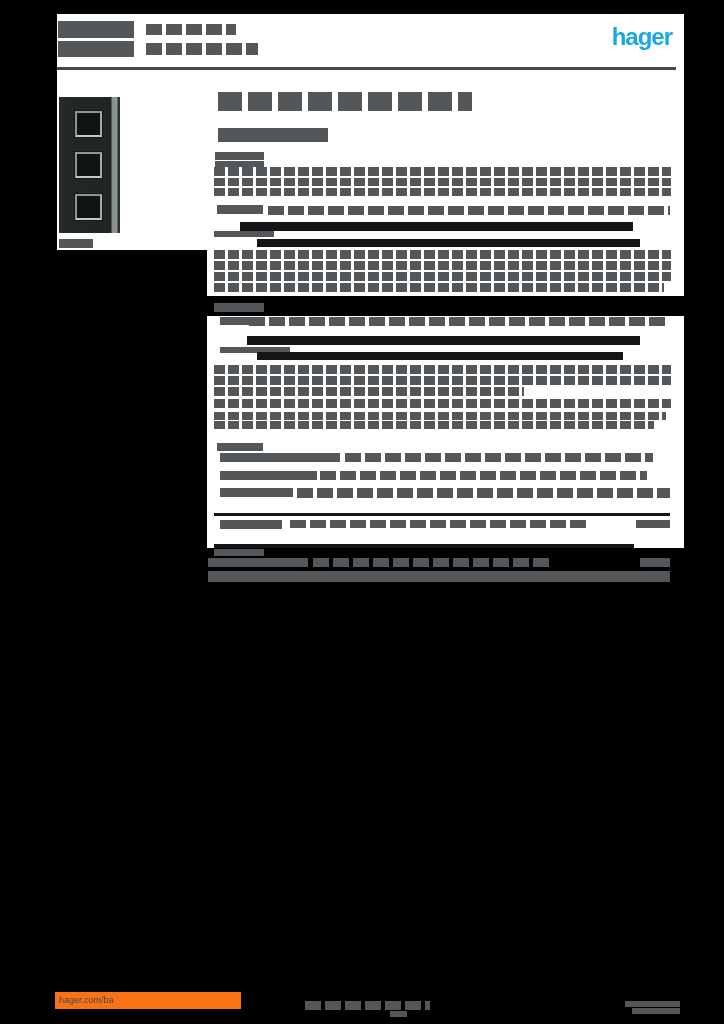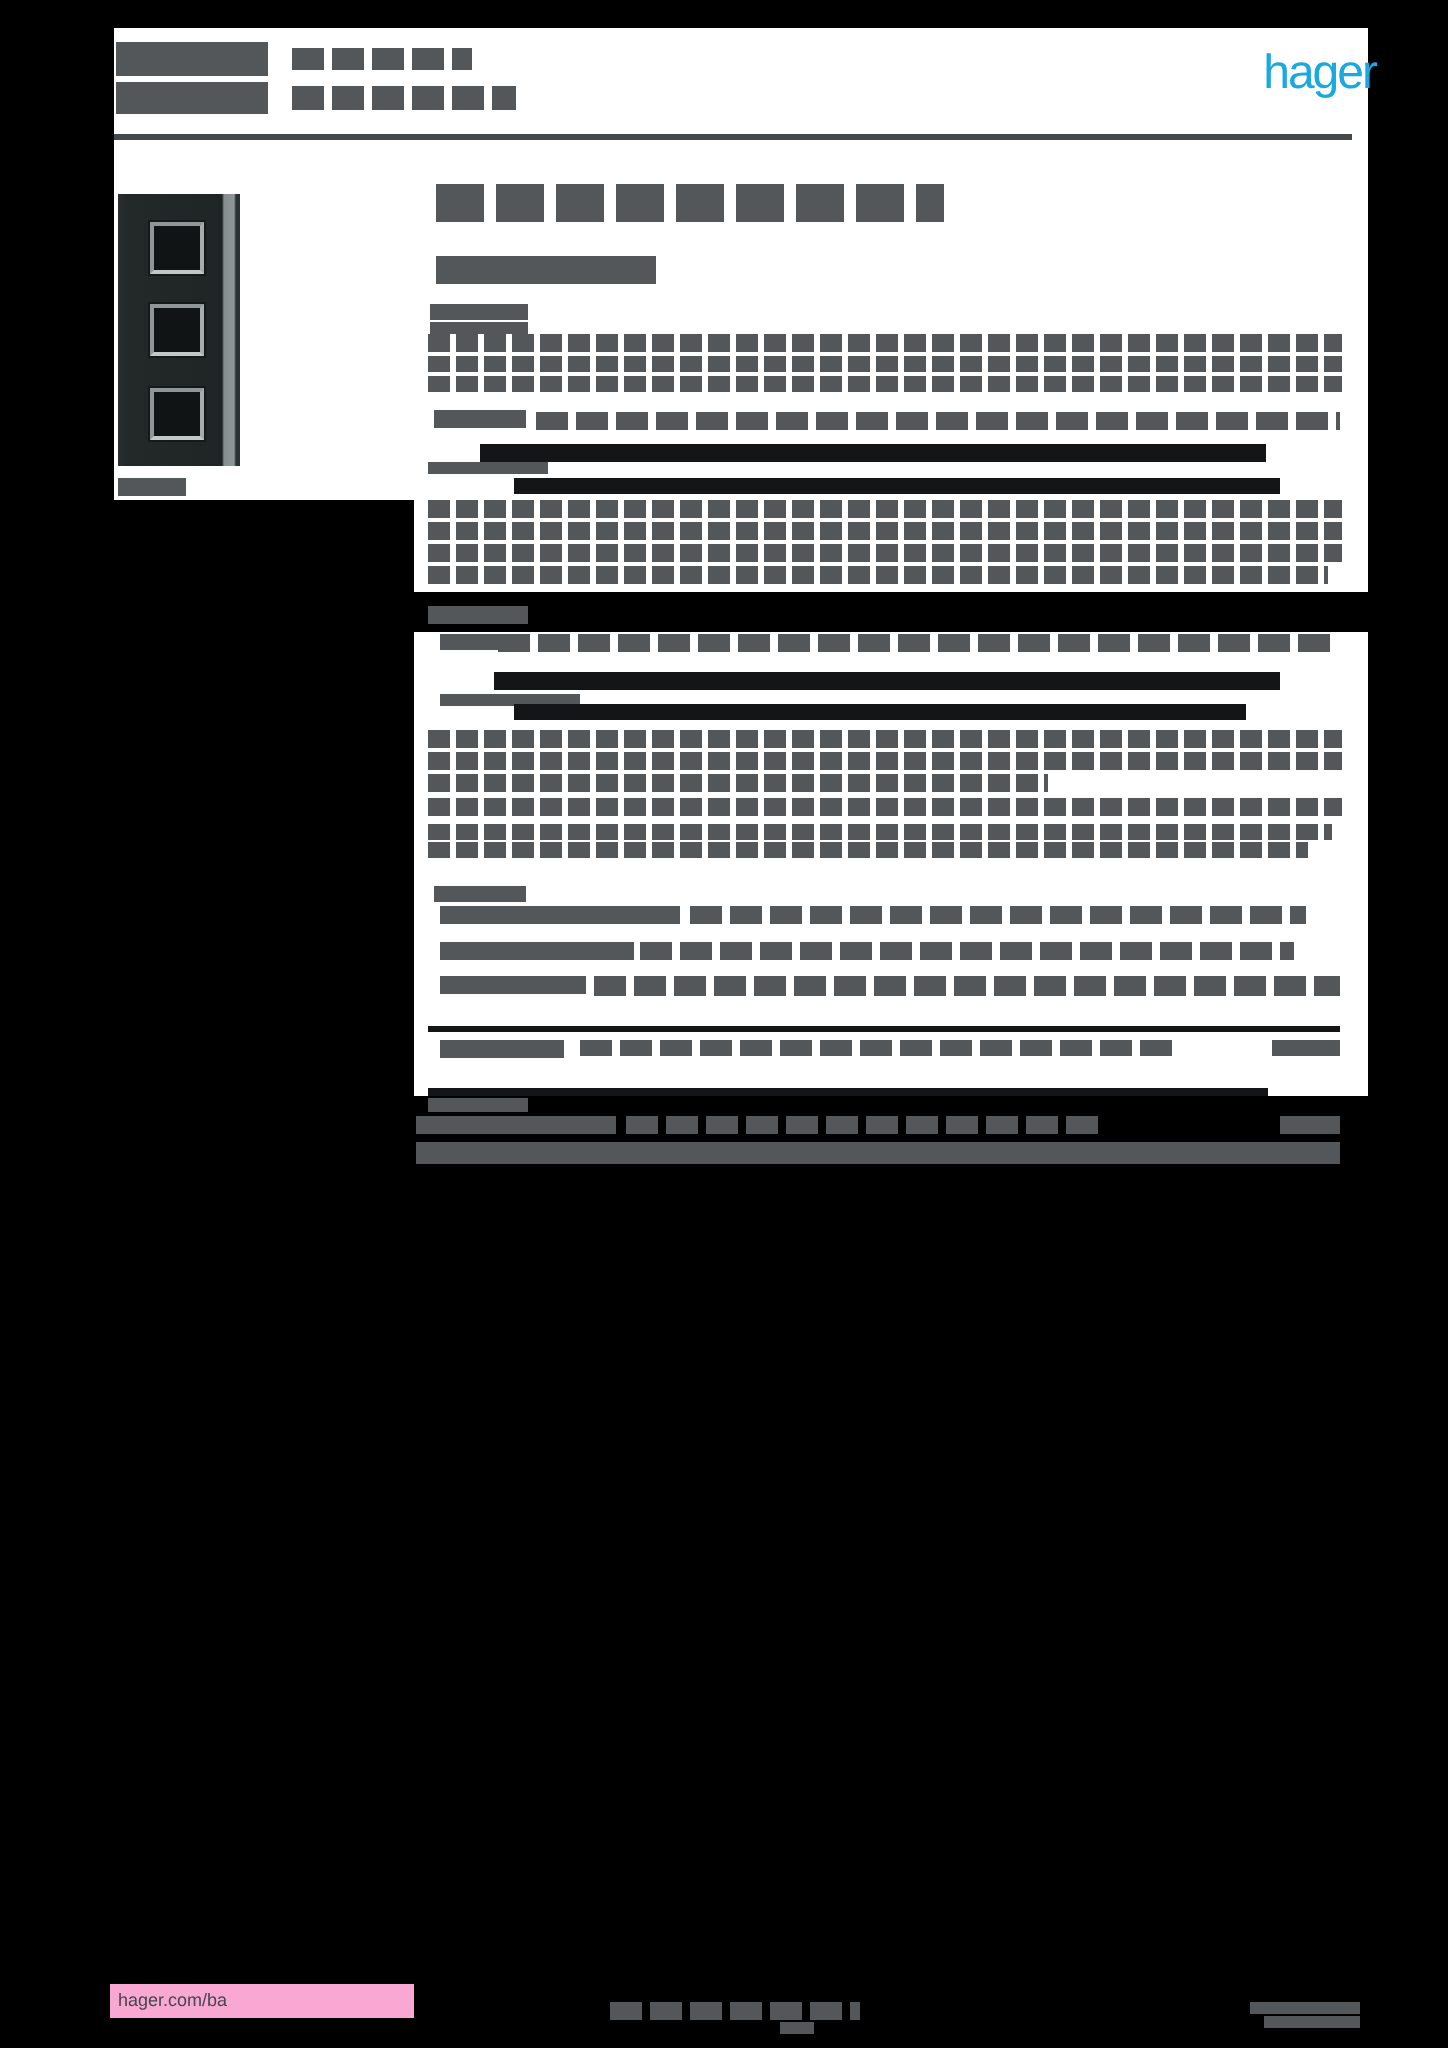--- a/index.html
+++ b/index.html
@@ -27,28 +27,28 @@
     background:#101415;
     border:2px solid #8e9697;
     border-bottom-color:#c2c7c7;
     border-right-color:#a6acac;
     box-sizing:border-box;
     box-shadow:0 0 0 1px #15191a;
   }
   .win.w1{top:14px;} .win.w2{top:55px;} .win.w3{top:97px;}
   
   .logo{
-    position:absolute;left:604px;top:23px;width:84px;height:27px;
-    color:#1aa8e0;font-weight:400;font-size:24px;line-height:27px;
+    position:absolute;left:588px;top:23px;width:84px;height:27px;
+    color:#1aa8e0;font-weight:700;font-size:24px;line-height:27px;
     letter-spacing:-1px;text-align:right;
   }
   
   .footer-box{
-    position:absolute;left:55px;top:992px;width:152px;height:17px;
-    background:#f9a8d4;
+    position:absolute;left:55px;top:992px;width:186px;height:17px;
+    background:#f97316;
   }
   .footer-box span{
     position:absolute;left:4px;top:3px;
     font-size:9px;line-height:11px;color:#45484a;
   }
 </style>
 </head>
 <body>
 
 <div id="canvas">

